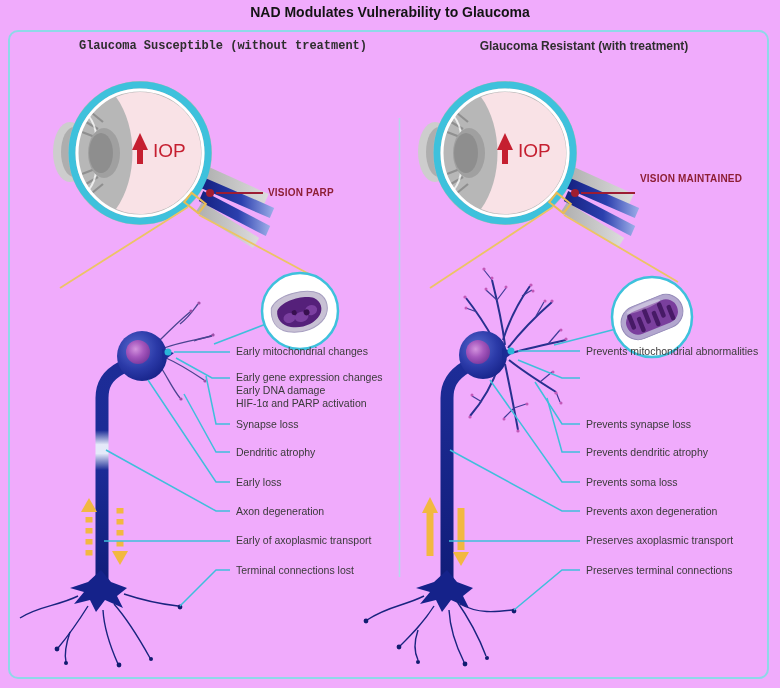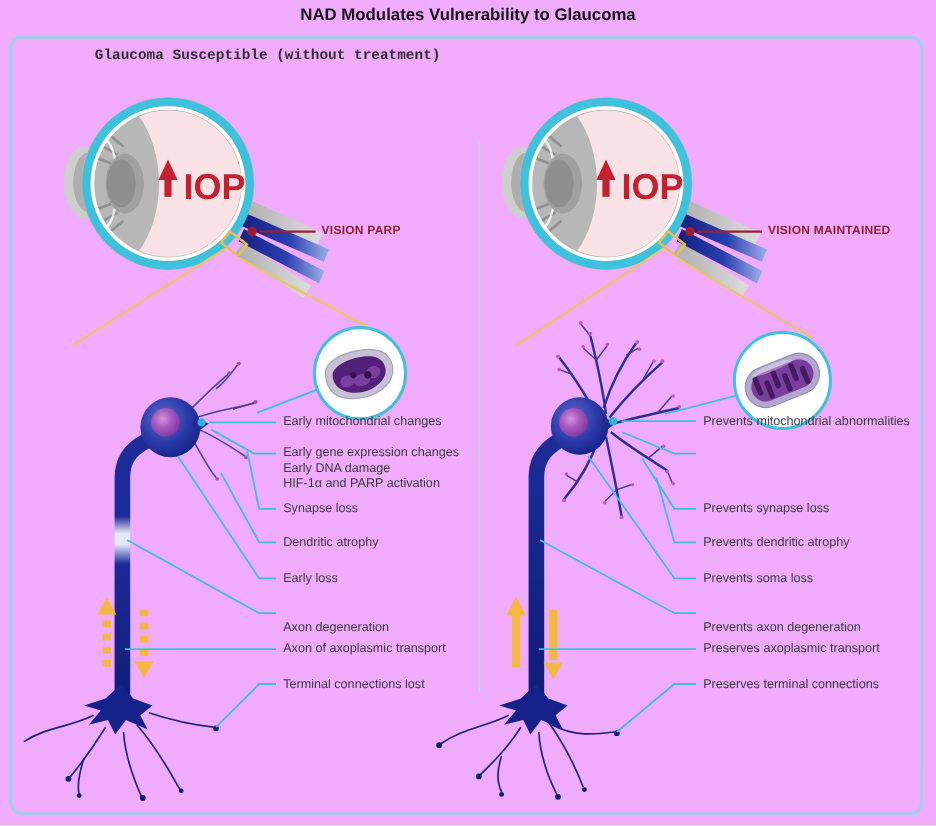--- a/index.html
+++ b/index.html
@@ -5,30 +5,30 @@
   html,body{margin:0;padding:0;background:#fff;}
   .stage{position:relative;width:780px;height:688px;background:#f0abfc;
          font-family:"Liberation Sans",sans-serif;overflow:hidden;}
   .title{position:absolute;top:4px;left:0;width:100%;text-align:center;
          font-size:14px;font-weight:bold;color:#141414;}
   .frame{position:absolute;left:8px;top:30px;width:757px;height:645px;
          border:2.5px solid #8ed8e8;border-radius:10px;background:transparent;}
   .heading{position:absolute;top:39px;font-size:12px;font-weight:bold;color:#2e2e2e;text-align:center;}
   .heading.hl{left:40px;width:366px;font-family:Liberation Mono, monospace;}
   .heading.hr{left:400px;width:368px;}
-  .iop{position:absolute;font-size:30px;font-weight:bold;color:#c51f30;}
+  .iop{position:absolute;font-size:19px;font-weight:normal;color:#c51f30;}
   .iop.il{left:153px;top:140px;}
   .iop.ir{left:518px;top:140px;}
   .vision{position:absolute;font-size:10px;font-weight:bold;color:#8d1f35;letter-spacing:.2px;}
   .vision.vl{left:268px;top:187px;}
-  .vision.vr{left:640px;top:187px;}
+  .vision.vr{left:640px;top:173px;}
   .anno{position:absolute;font-size:10.5px;color:#3a3a3a;line-height:13px;white-space:pre-line;}
   .al{left:236px;} .ar{left:586px;}
   .y1{top:345px;} .y2{top:371px;} .y3{top:418px;text-align:center;} .y4{top:446px;}
-  .y5{top:476px;} .y6{top:505px;margin-top:12px;} .y7{top:534px;} .y8{top:564px;}
+  .y5{top:476px;} .y6{top:505px;} .y7{top:534px;} .y8{top:564px;}
   svg.art{position:absolute;left:0;top:0;}
 </style>
 </head>
 <body>
 
 <div class="stage">
 
   <svg class="art" width="780" height="688" viewBox="0 0 780 688">
     <defs>
       <radialGradient id="smg" cx="38%" cy="35%" r="75%">
@@ -320,36 +320,37 @@
       <path d="M450,450 L562,511 L580,511"></path>
       <path d="M449,541 L580,541"></path>
       <path d="M514,610 L562,570 L580,570"></path>
     </g>
   </svg>
 
   <div class="title">NAD Modulates Vulnerability to Glaucoma</div>
   <div class="frame"></div>
 
   <div class="heading hl">Glaucoma Susceptible (without treatment)</div>
+  <div class="heading hr">Glaucoma Resistant (with treatment)</div>
 
   <div class="iop il">IOP</div>
   <div class="iop ir">IOP</div>
 
   <div class="vision vl">VISION PARP</div>
   <div class="vision vr">VISION MAINTAINED</div>
 
   <div class="anno al y1">Early mitochondrial changes</div>
   <div class="anno al y2">Early gene expression changes
 Early DNA damage
 HIF-1α and PARP activation</div>
   <div class="anno al y3">Synapse loss</div>
   <div class="anno al y4">Dendritic atrophy</div>
   <div class="anno al y5">Early loss</div>
   <div class="anno al y6">Axon degeneration</div>
-  <div class="anno al y7">Axon of axoplasmic transport</div>
+  <div class="anno al y7">Early of axoplasmic transport</div>
   <div class="anno al y8">Terminal connections lost</div>
 
   <div class="anno ar y1">Prevents mitochondrial abnormalities</div>
   <div class="anno ar y3">Prevents synapse loss</div>
   <div class="anno ar y4">Prevents dendritic atrophy</div>
   <div class="anno ar y5">Prevents soma loss</div>
   <div class="anno ar y6">Prevents axon degeneration</div>
   <div class="anno ar y7">Preserves axoplasmic transport</div>
   <div class="anno ar y8">Preserves terminal connections</div>
 

